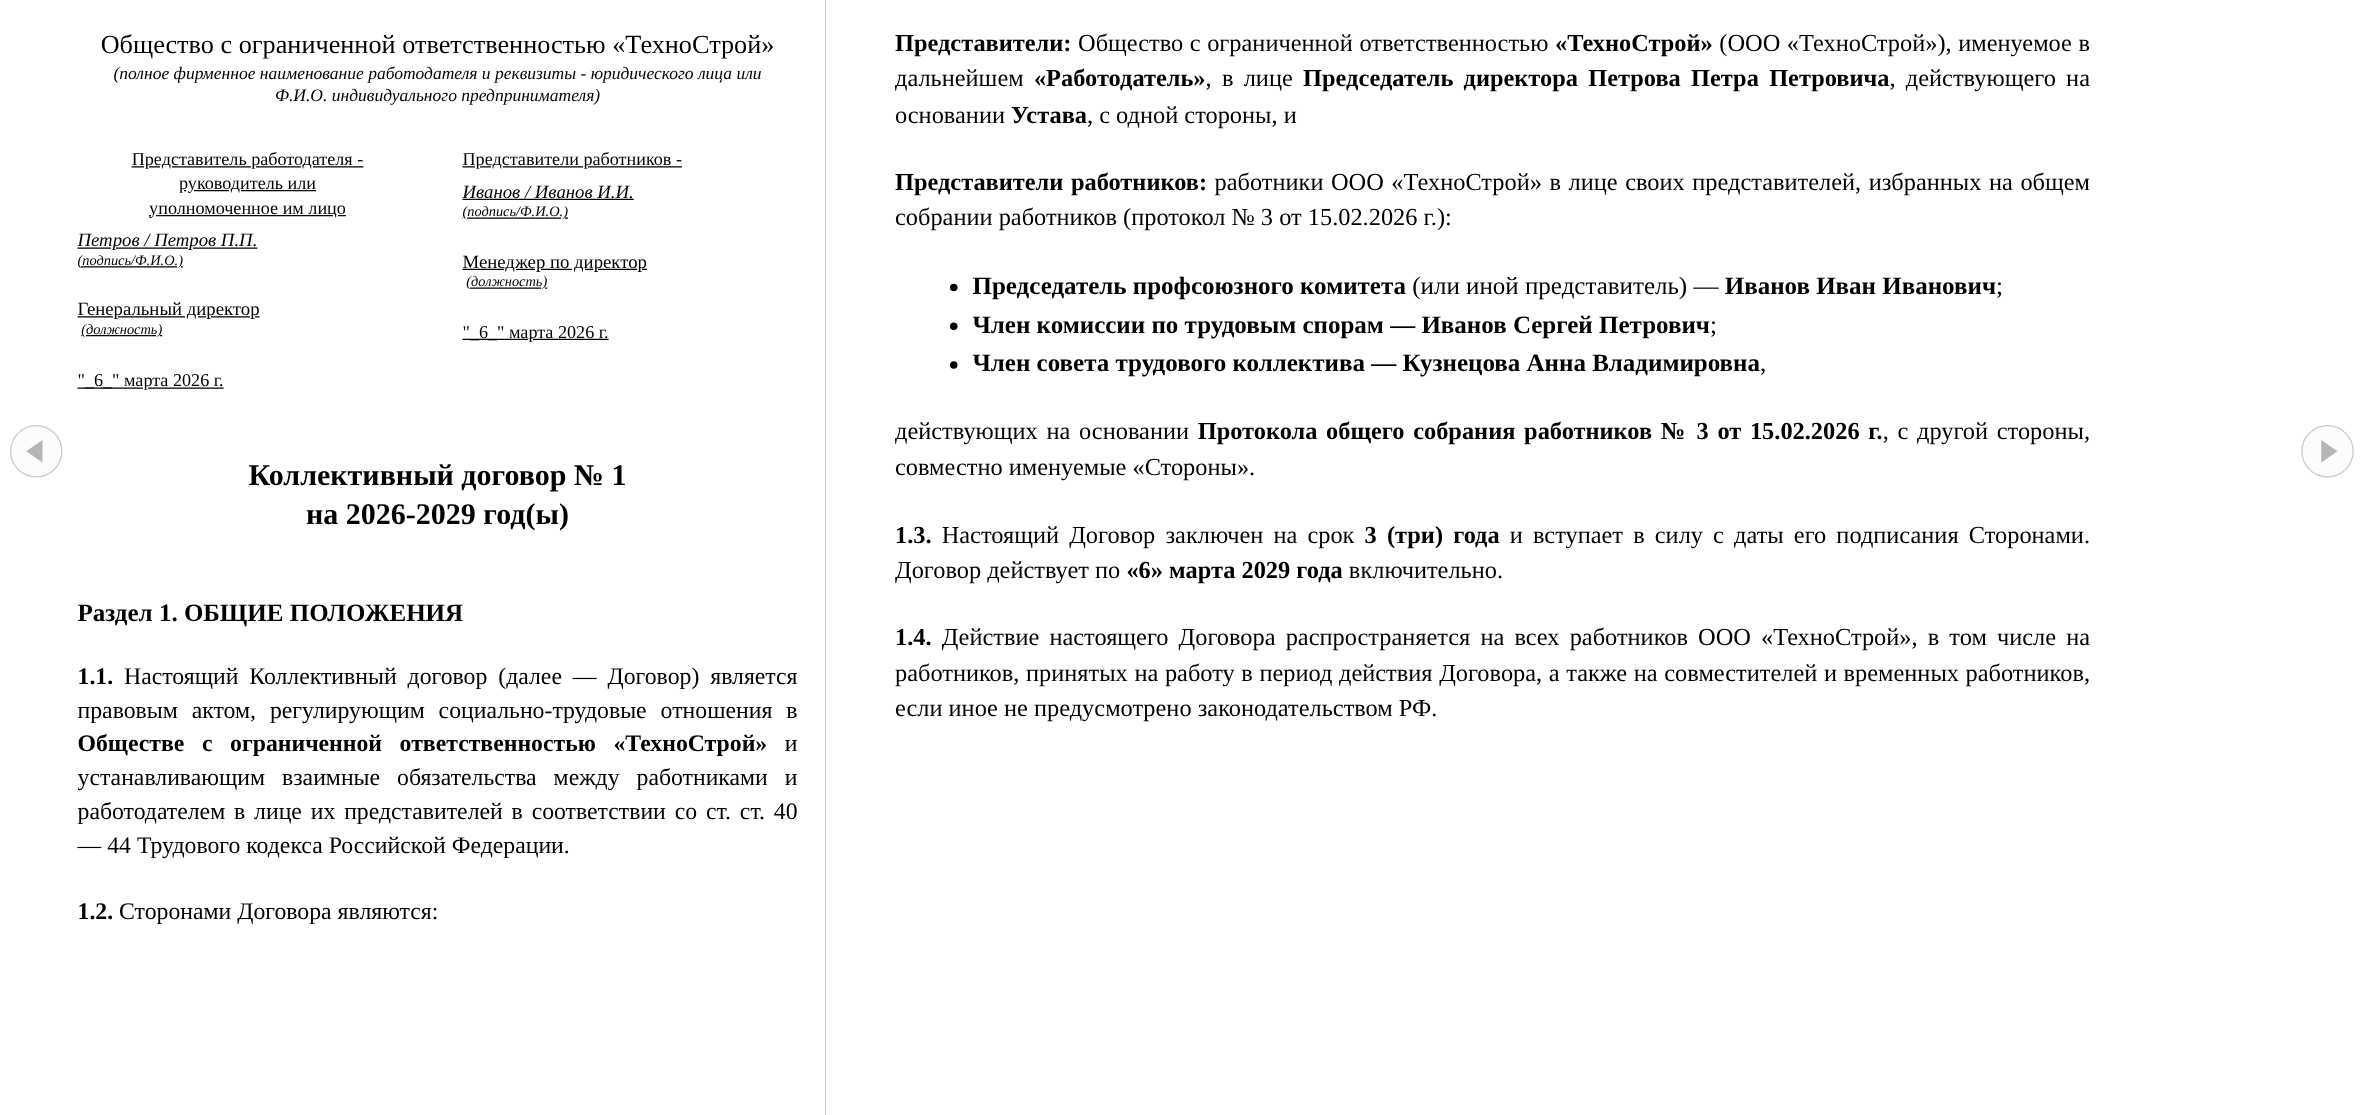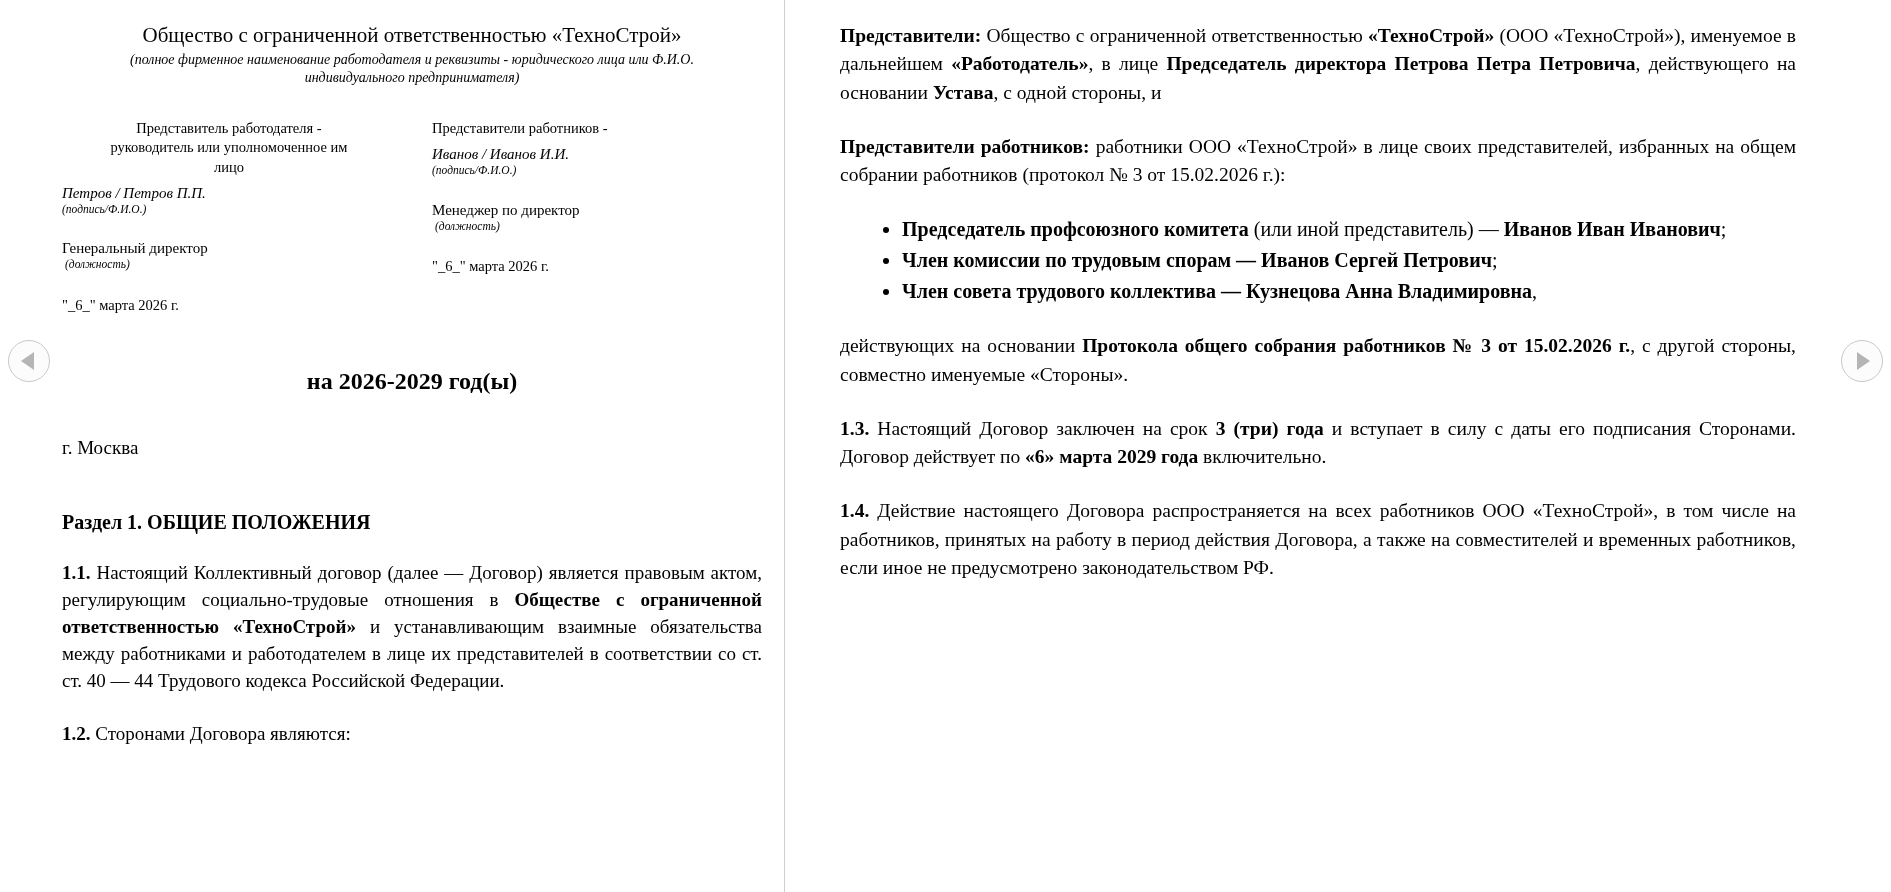--- a/index.html
+++ b/index.html
@@ -43,21 +43,21 @@
 
   
   .page {
     position: relative;
     height: 892px;
     padding-top: 14px;
     background: #ffffff;
     overflow: hidden;
   }
   .page-left {
-    width: 785px;
+    width: 661px;
     margin-left: 0;
     padding-left: 62px;
     padding-right: 22px;
     border-right: 1px solid #cfcfcf;
   }
   .page-right {
     width: 1106px;
     padding-left: 55px;
     padding-right: 95px;
   }
@@ -75,20 +75,21 @@
     font-style: italic;
     font-size: 14px;
     line-height: 1.3;
     margin: 0 0 0 0;
     padding: 0 28px;
   }
 
   .sig-block {
     display: flex;
     margin-top: 32px;
+    text-decoration: underline;
   }
   .sig-col { width: 50%; padding-right: 16px; }
   .sig-col.right { padding-left: 20px; }
   .sig-head {
     font-size: 14.5px;
     line-height: 1.32;
     text-align: center;
     margin: 0;
   }
   .sig-head.left-head { padding: 0 40px; }
@@ -196,24 +197,24 @@
         <p class="sig-name">Иванов / Иванов И.И.</p>
         <p class="sig-sub">(подпись/Ф.И.О.)</p>
         <p class="sig-post">Менеджер по директор</p>
         <p class="sig-post-sub">(должность)</p>
         <p class="sig-date">"_6_" марта 2026 г.</p>
       </div>
 
     </div>
 
     <div class="doc-title">
+      <div>Коллективный договор № 1</div>
       <div>на 2026-2029 год(ы)</div>
     </div>
 
-    <p class="doc-city">г. Москва</p>
 
     <p class="section-head">Раздел 1. ОБЩИЕ ПОЛОЖЕНИЯ</p>
 
     <p class="para"><b>1.1.</b><span> Настоящий Коллективный договор (далее — Договор) является правовым актом, регулирующим социально-трудовые отношения в </span><b>Обществе с ограниченной ответственностью «ТехноСтрой»</b><span> и устанавливающим взаимные обязательства между работниками и работодателем в лице их представителей в соответствии со ст. ст. 40 — 44 Трудового кодекса Российской Федерации.</span></p>
 
     <p class="para"><b>1.2.</b><span> Сторонами Договора являются:</span></p>
 
   </div>
 
   <div class="page page-right">

